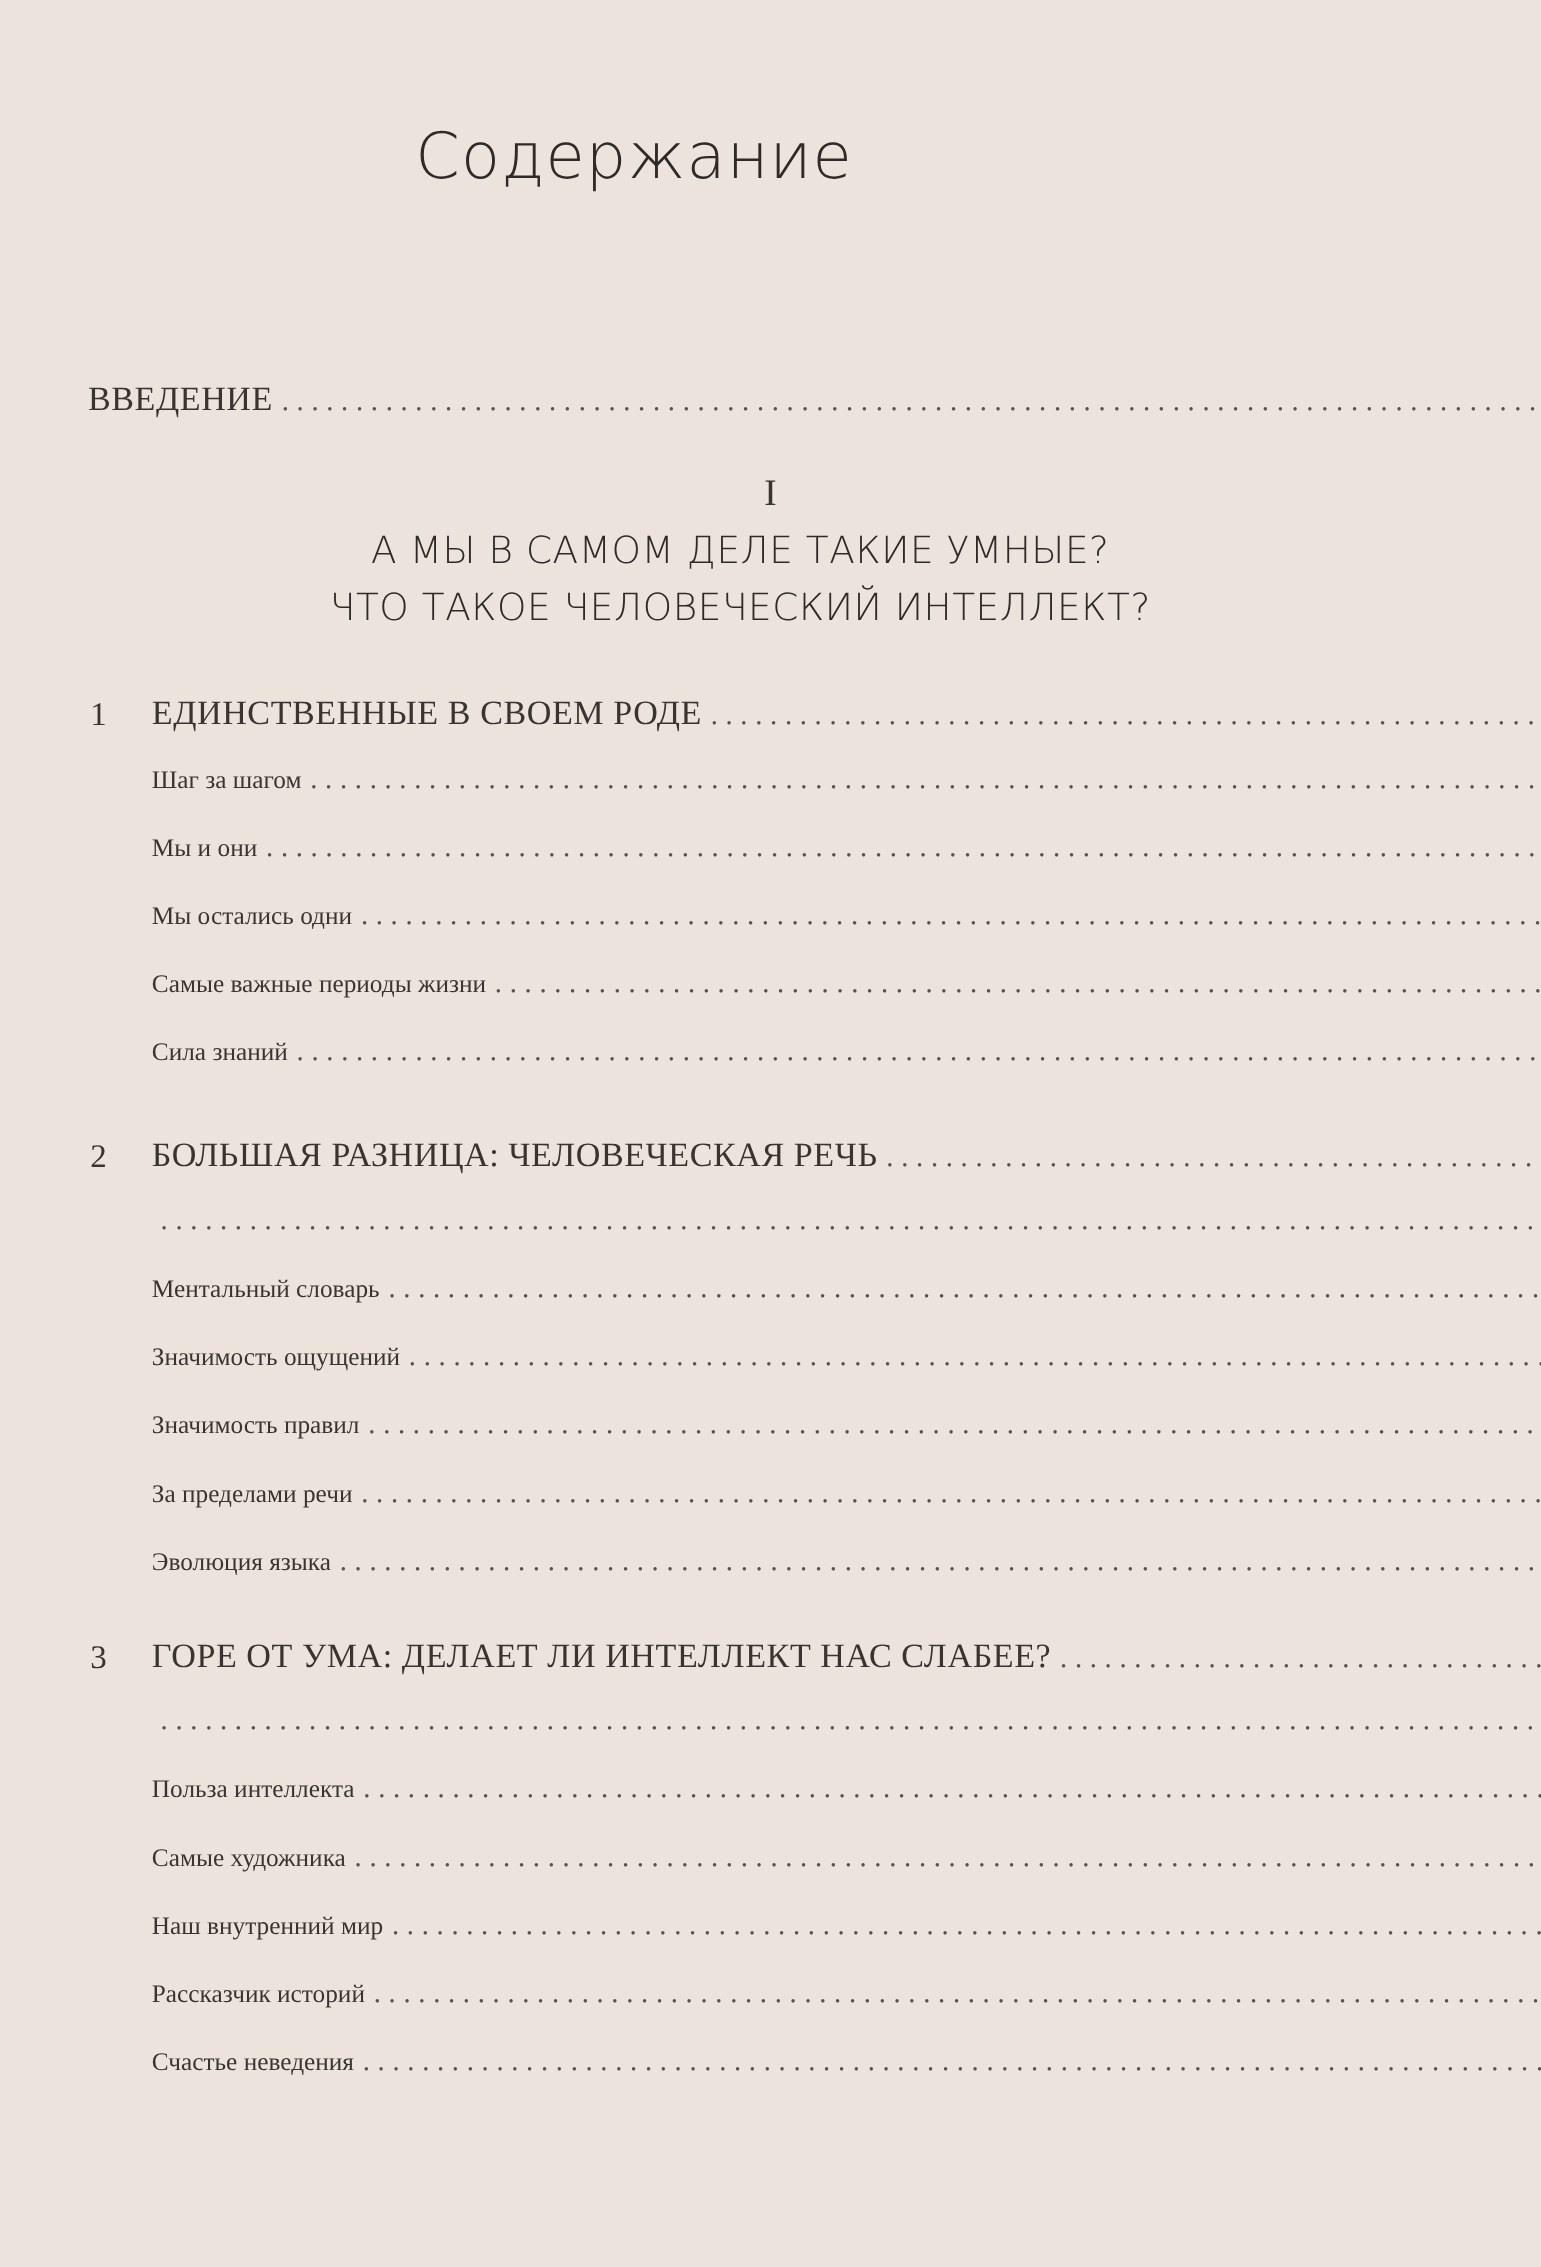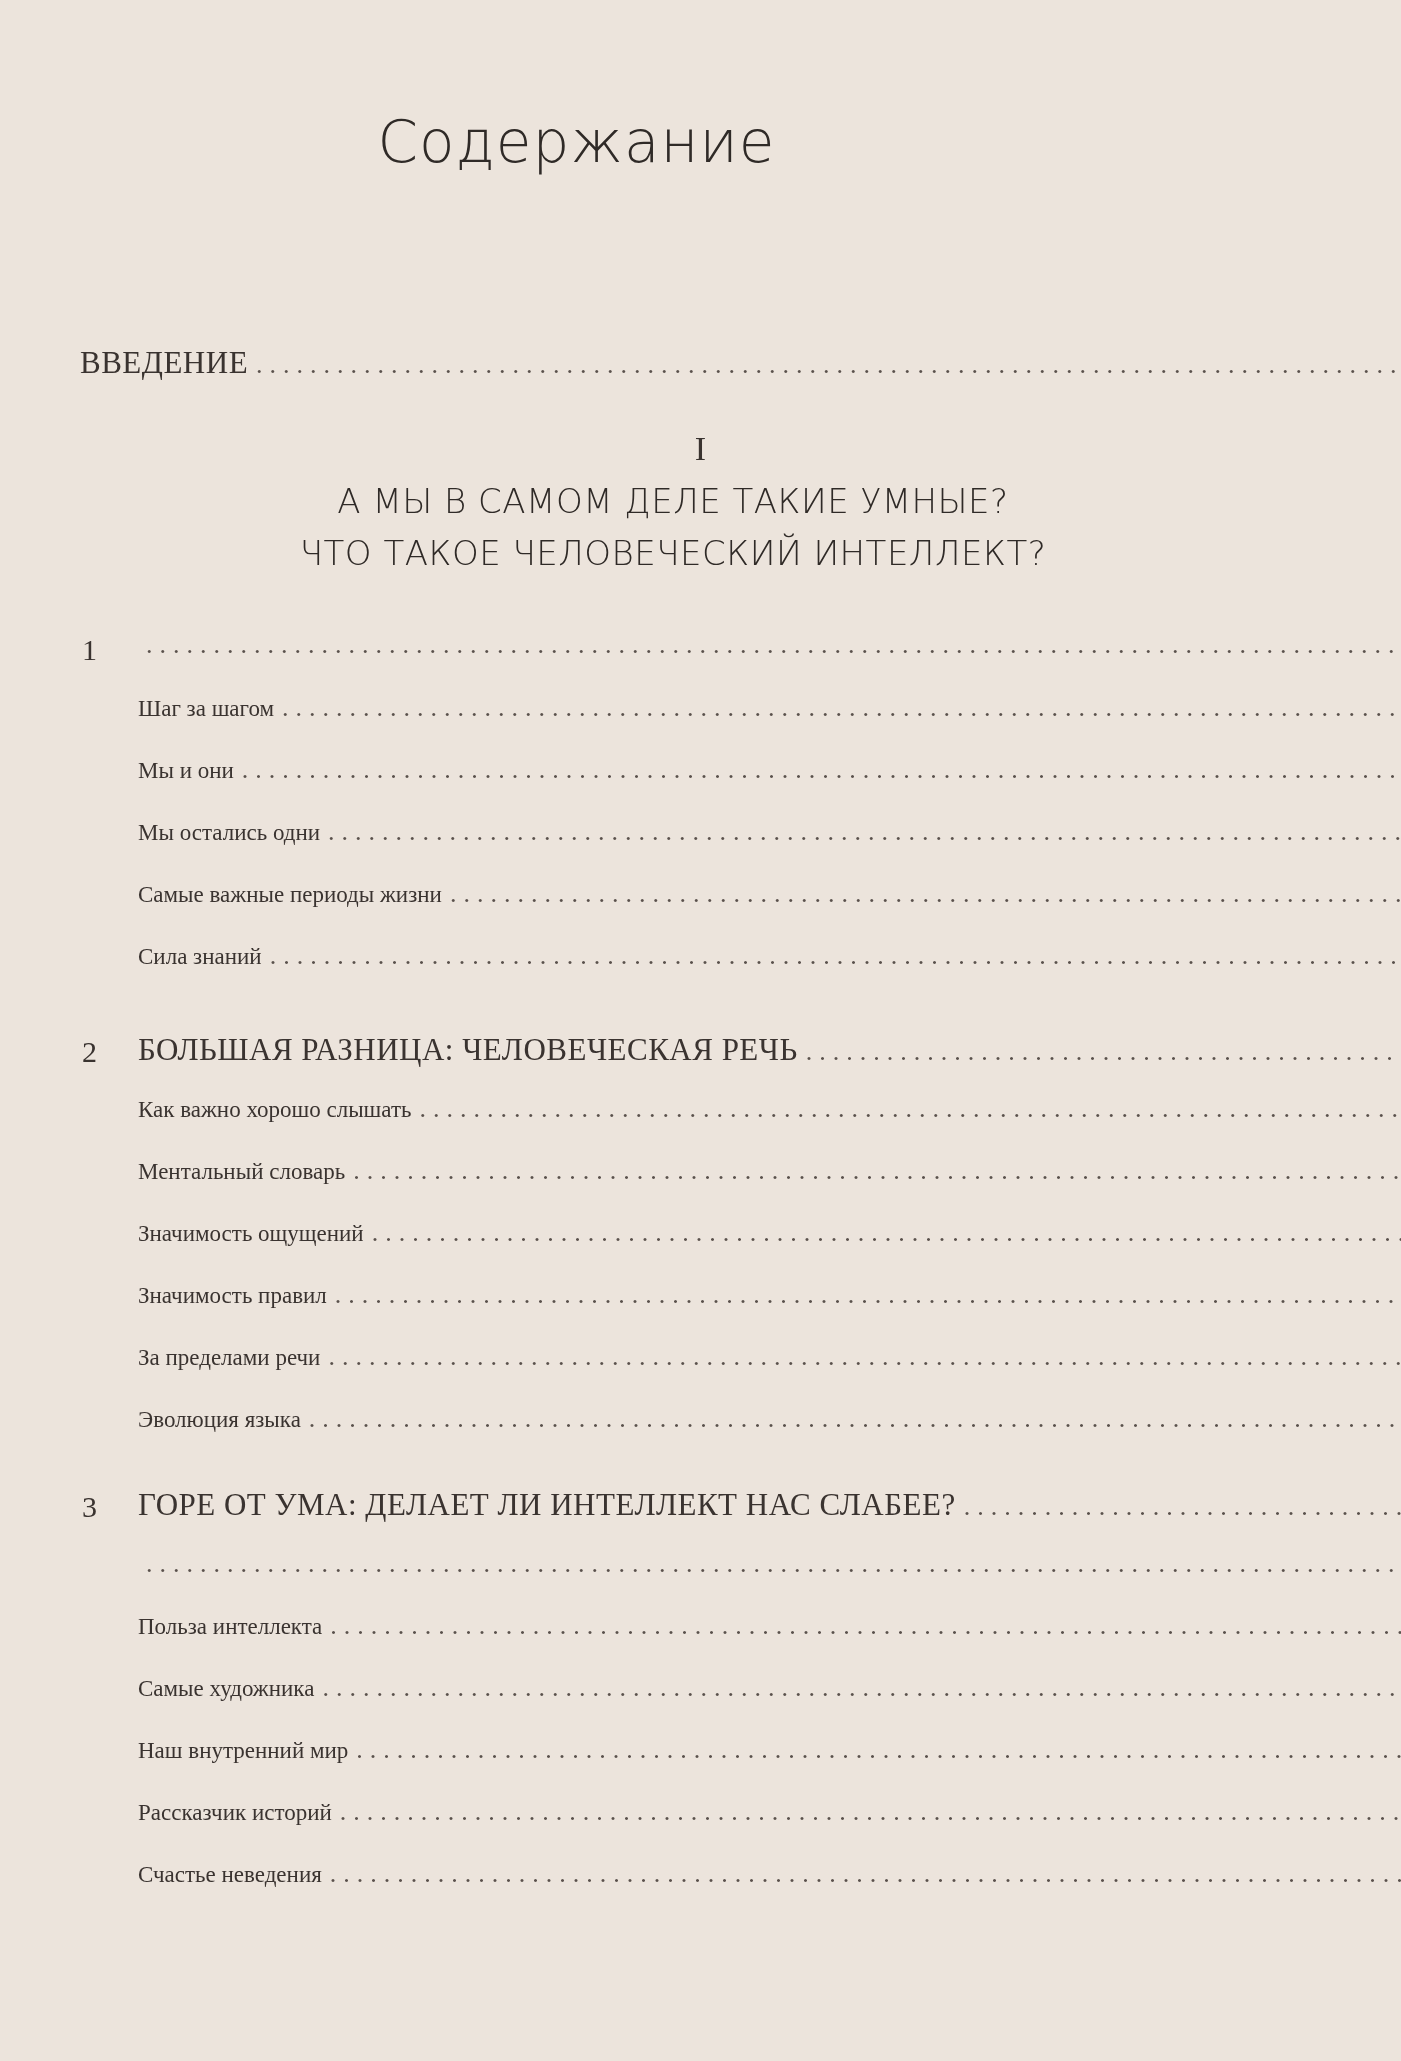--- a/index.html
+++ b/index.html
@@ -64,20 +64,21 @@
 <div class="part-num">I</div>
 <div class="part-title">
   <div>А МЫ В САМОМ ДЕЛЕ ТАКИЕ УМНЫЕ?</div>
   <div>ЧТО ТАКОЕ ЧЕЛОВЕЧЕСКИЙ ИНТЕЛЛЕКТ?</div>
 </div>
 
 <div class="row" style="top:633px;">
     <span class="num">1</span>
   </div>
 <div class="inner row chapter" style="top:630px; left:138px;">
+  <span class="label">ЕДИНСТВЕННЫЕ В СВОЕМ РОДЕ</span>
   <span class="dots">..........................................................................................................</span>
 
 </div>
 <div class="inner row" style="top:693px; left:138px;">
     <span class="label">Шаг за шагом</span>
     <span class="dots">..........................................................................................................</span>
   </div>
 <div class="inner row" style="top:755px; left:138px;">
     <span class="label">Мы и они</span>
     <span class="dots">..........................................................................................................</span>
@@ -97,21 +98,20 @@
 
 <div class="row" style="top:1035px;">
     <span class="num">2</span>
   </div>
 <div class="inner row chapter" style="top:1032px; left:138px;">
   <span class="label">БОЛЬШАЯ РАЗНИЦА: ЧЕЛОВЕЧЕСКАЯ РЕЧЬ</span>
   <span class="dots">..........................................................................................................</span>
 
 </div>
 <div class="inner row" style="top:1094px; left:138px;">
-    <span class="label">Как важно хорошо слышать</span>
     <span class="dots">..........................................................................................................</span>
   </div>
 <div class="inner row" style="top:1156px; left:138px;">
     <span class="label">Ментальный словарь</span>
     <span class="dots">..........................................................................................................</span>
   </div>
 <div class="inner row" style="top:1218px; left:138px;">
     <span class="label">Значимость ощущений</span>
     <span class="dots">..........................................................................................................</span>
   </div>

